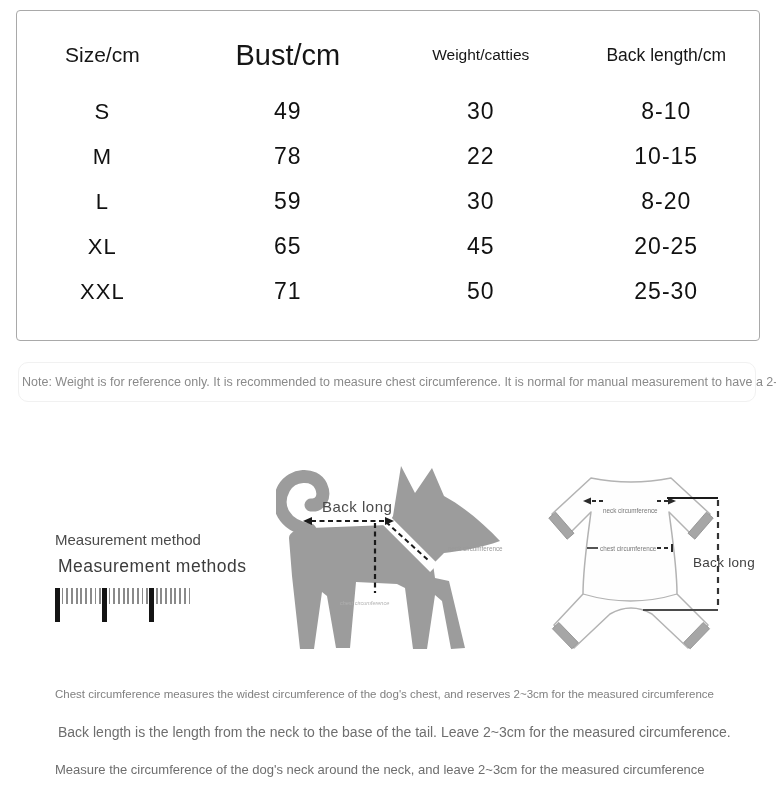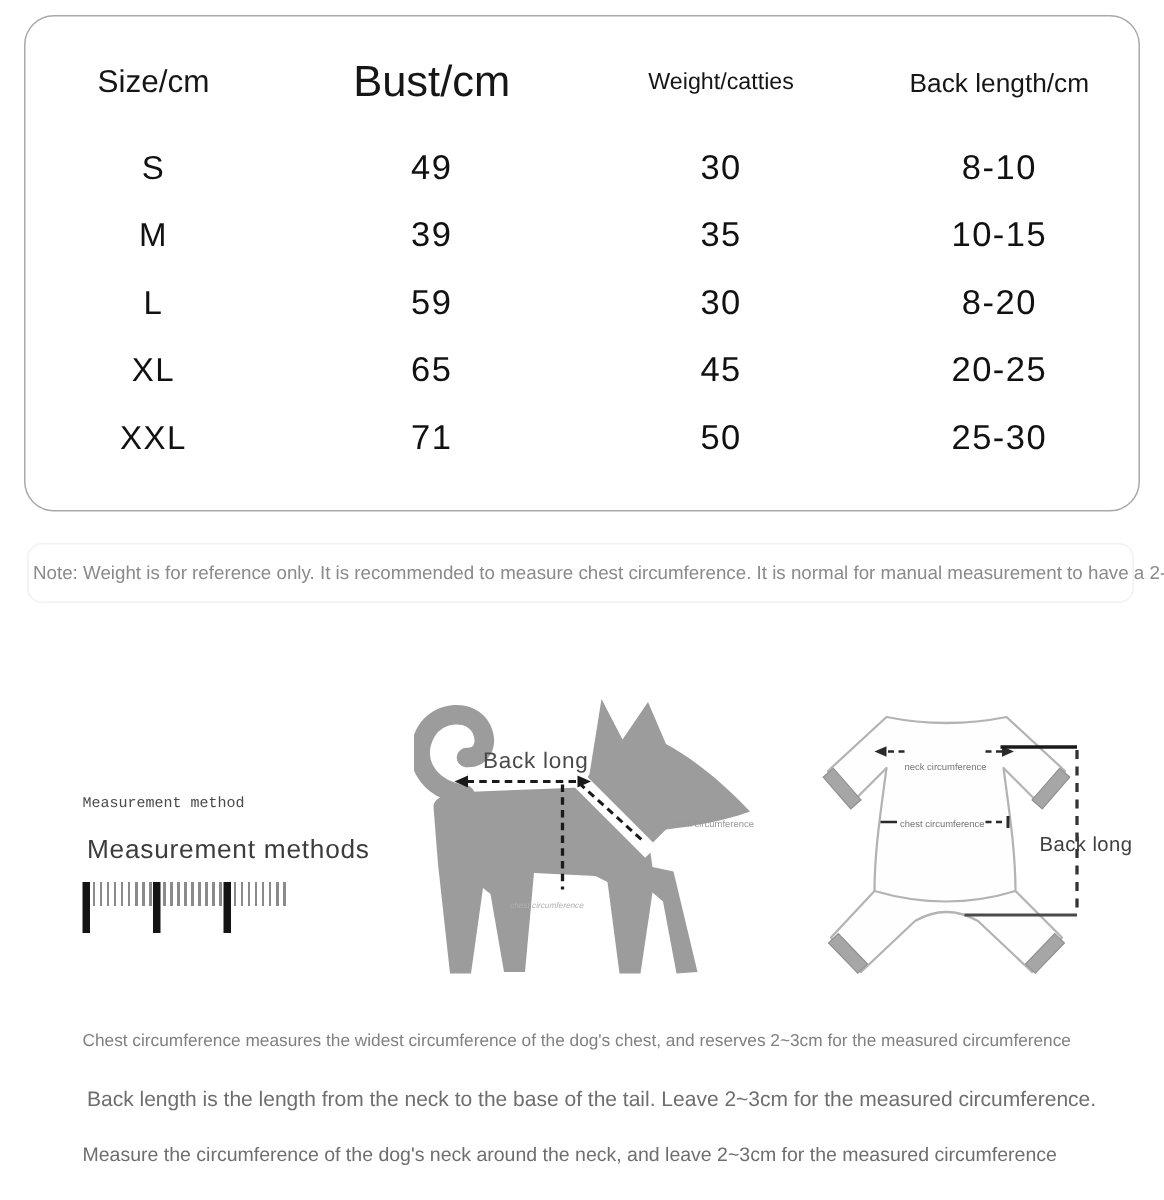--- a/index.html
+++ b/index.html
@@ -4,21 +4,21 @@
 <style>
   html,body{margin:0;padding:0;}
   body{
     width:776px;height:800px;position:relative;background:#ffffff;
     font-family:"Liberation Sans","DejaVu Sans",sans-serif;
     color:#1a1a1a;overflow:hidden;
   }
   
   .size-card{
     position:absolute;left:16px;top:10px;width:744px;height:331px;
-    border:1.6px solid #a9a9a9;border-radius:20px;box-sizing:border-box;
+    border:1.6px solid #a9a9a9;border-radius:4px;box-sizing:border-box;
     padding-top:10px;background:#fff;
   }
   .cols{display:grid;grid-template-columns:23% 27% 25% 25%;}
   .thead{height:68px;}
   .th{display:flex;align-items:center;justify-content:center;color:#161616;}
   .th.c0{font-size:21px;}
   .th.c1{font-size:29px;}
   .th.c2{font-size:17.5px;}
   .th.c3{font-size:15.5px;}
   .tr{height:45px;}
@@ -26,21 +26,21 @@
       font-size:23px;letter-spacing:1px;color:#111;}
   .td.c0{font-size:22px;}
   
   .note-box{
     position:absolute;left:18px;top:362px;width:738px;height:40px;
     border:1px solid #f1f1f1;border-radius:10px;box-sizing:border-box;
     display:flex;align-items:center;
   }
   .note-text{font-size:12.5px;color:#8a8a8a;padding-left:3px;white-space:nowrap;}
   
-  .mm-small{position:absolute;left:55px;top:531px;font-size:10px;color:#4a4a4a;font-family:Liberation Mono, monospace;}
+  .mm-small{position:absolute;left:55px;top:531px;font-size:15px;color:#4a4a4a;}
   .mm-large{position:absolute;left:58px;top:556px;font-size:17.5px;color:#3c3c3c;letter-spacing:.5px;}
   .ruler{position:absolute;left:55px;top:588px;width:142px;height:34px;}
   .ruler-ticks{position:absolute;left:2px;top:0;width:136px;height:16px;
     background:repeating-linear-gradient(90deg,#8a8a8a 0 1.8px,transparent 1.8px 4.7px);}
   .ruler-bar{position:absolute;top:0;width:5px;height:34px;background:#141414;}
   .ruler-bar.b0{left:0;} .ruler-bar.b1{left:47px;} .ruler-bar.b2{left:94px;}
   
   .dog-svg{position:absolute;left:276px;top:448px;}
   .garment-svg{position:absolute;left:545px;top:452px;}
   
@@ -61,22 +61,22 @@
     </div>
   <div id="tbody">
       <div class="cols tr">
         <div class="td c0">S</div>
         <div class="td c1">49</div>
         <div class="td c2">30</div>
         <div class="td c3">8-10</div>
       </div>
       <div class="cols tr">
         <div class="td c0">M</div>
-        <div class="td c1">39</div>
-        <div class="td c2">35</div>
+        <div class="td c1">78</div>
+        <div class="td c2">22</div>
         <div class="td c3">10-15</div>
       </div>
       <div class="cols tr">
         <div class="td c0">L</div>
         <div class="td c1">59</div>
         <div class="td c2">30</div>
         <div class="td c3">8-20</div>
       </div>
       <div class="cols tr">
         <div class="td c0">XL</div>

